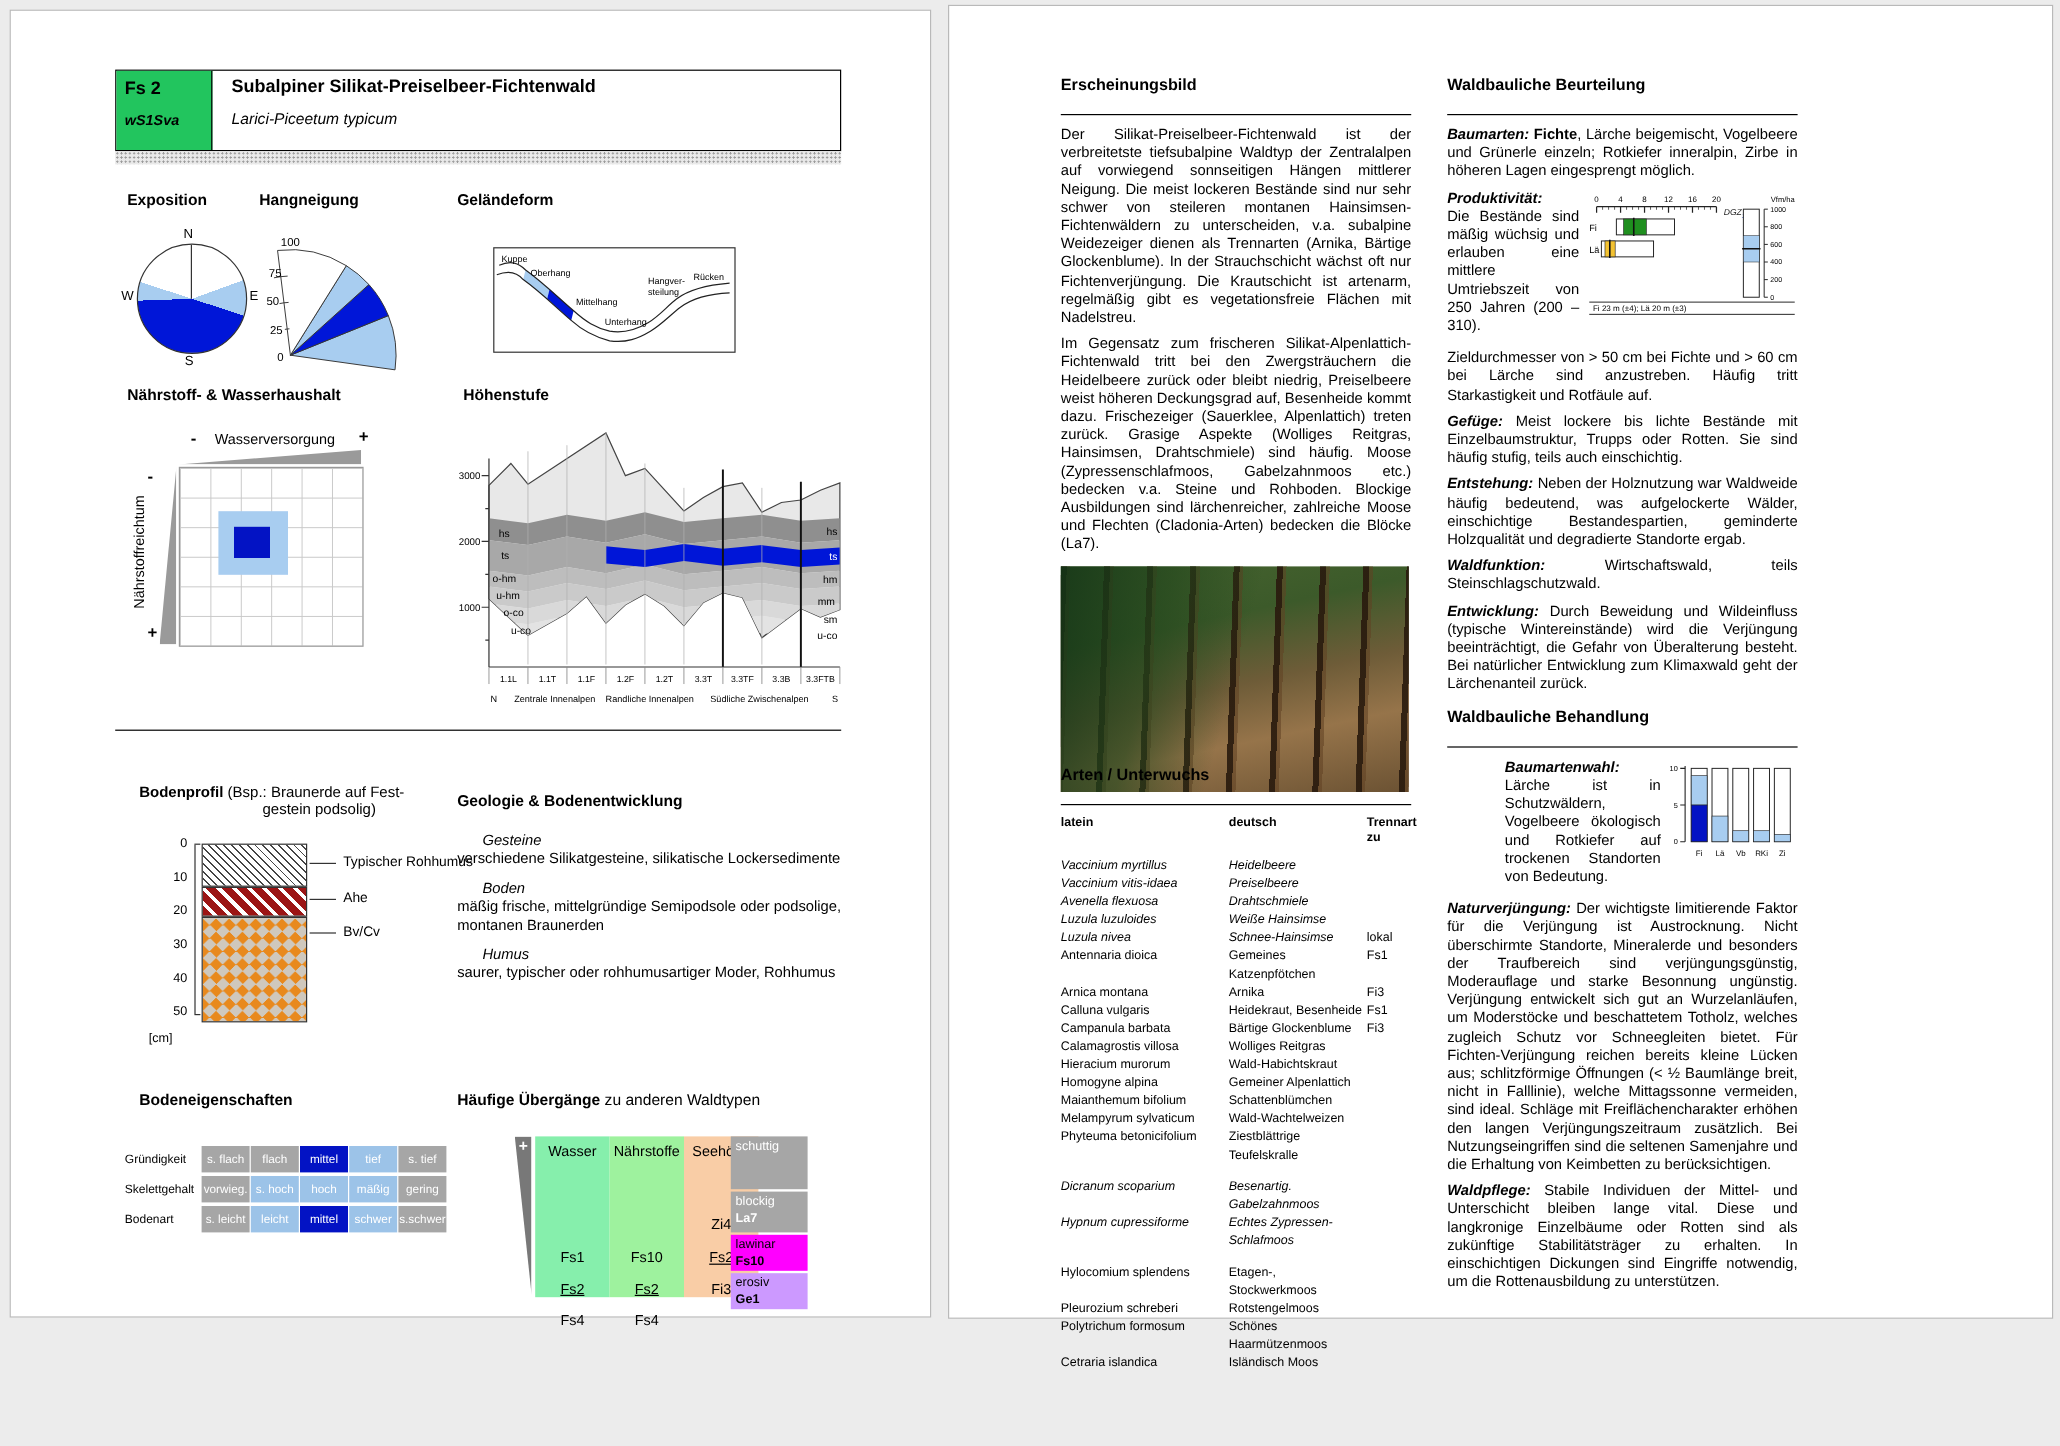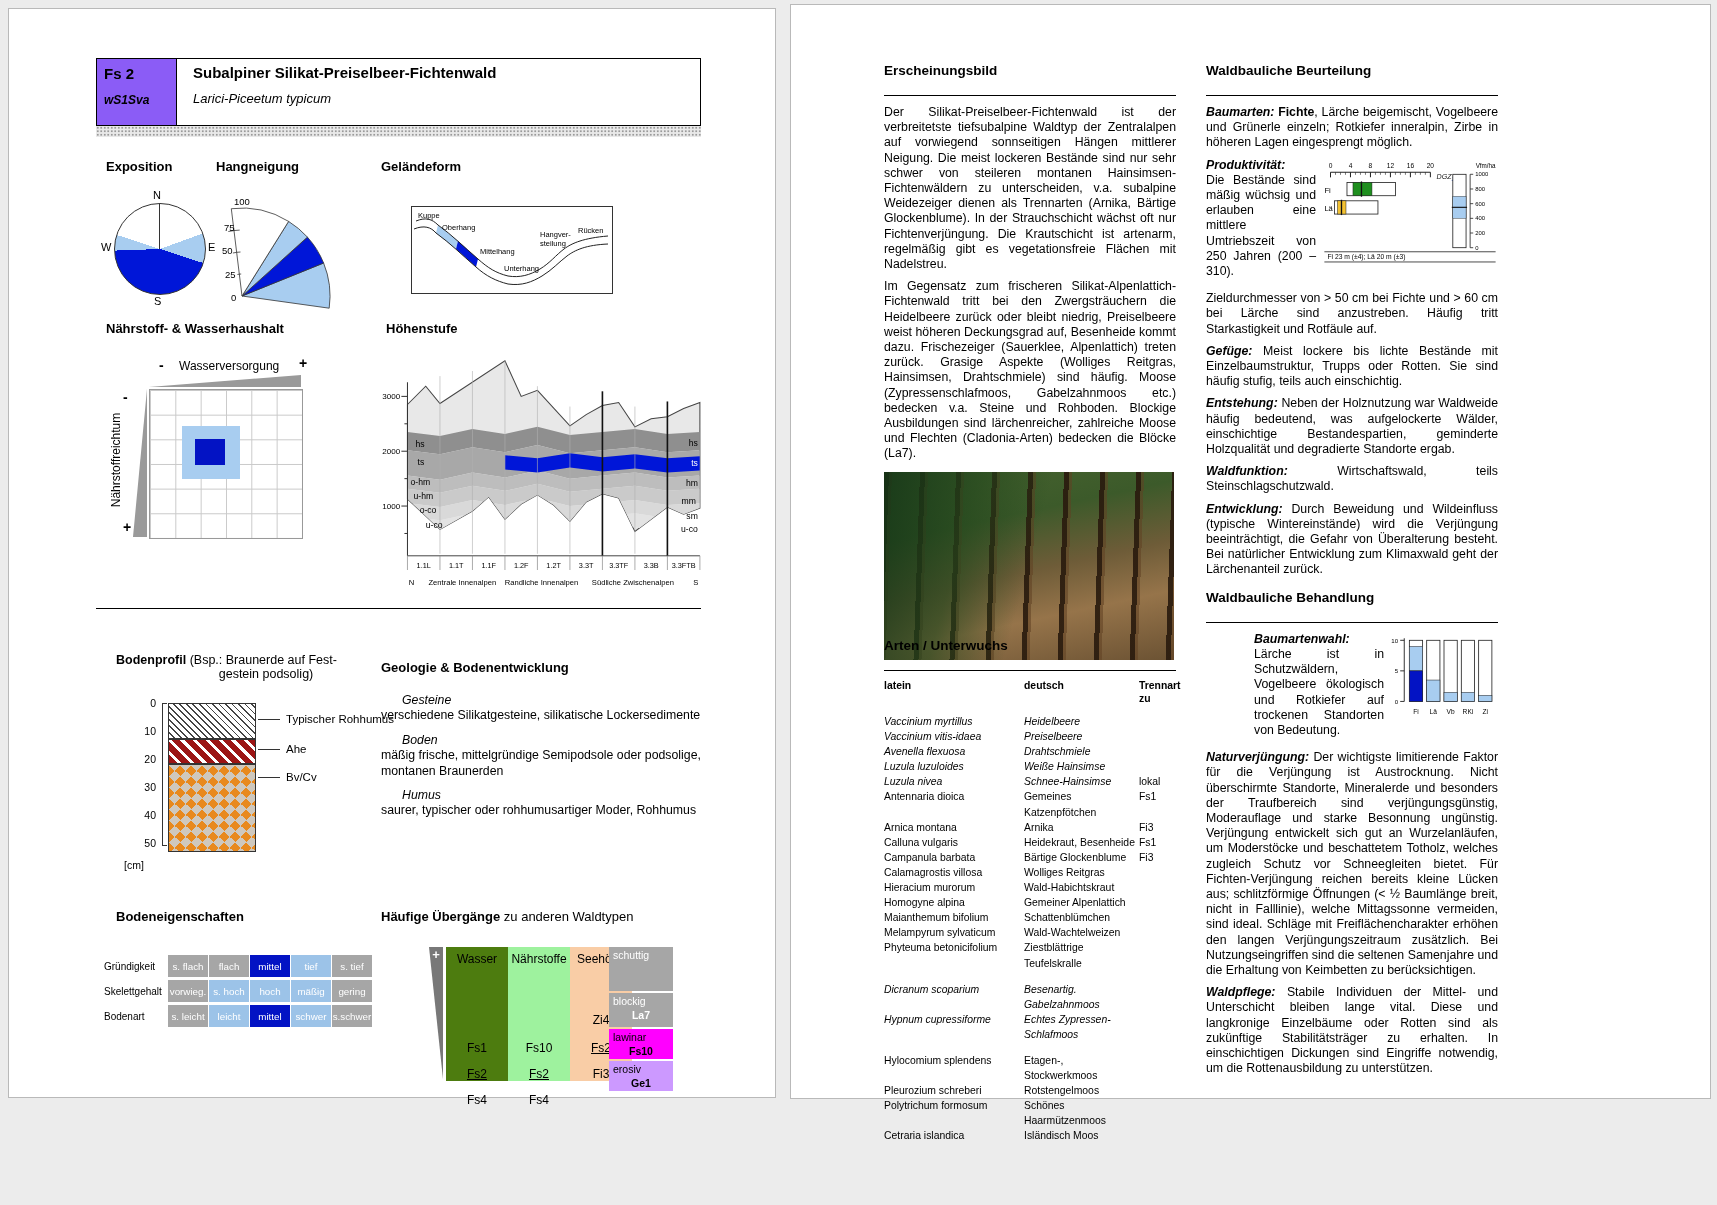--- a/index.html
+++ b/index.html
@@ -3,21 +3,21 @@
 <meta charset="utf-8">
 <style>
   html,body{margin:0;padding:0;}
   body{width:1717px;height:1205px;background:#ececec;font-family:"Liberation Sans",sans-serif;position:relative;overflow:hidden;color:#000;}
   .page{position:absolute;background:#fff;border:1px solid #b9b9b9;}
   #page1{left:8px;top:8px;width:766px;height:1088px;}
   #page2{left:790px;top:4px;width:919px;height:1093px;}
   .abs{position:absolute;}
   
   .hdrbox{border:1px solid #000;display:flex;height:66px;}
-  .hdr-yellow{width:80px;background:#8b5cf6;border-right:1px solid #000;padding:6px 7px;box-sizing:border-box;}
+  .hdr-yellow{width:80px;background:#22c55e;border-right:1px solid #000;padding:6px 7px;box-sizing:border-box;}
   .hdr-code{font-size:15px;font-weight:bold;}
   .hdr-code2{font-size:12px;font-weight:bold;font-style:italic;margin-top:11px;}
   .hdr-main{flex:1;padding:5px 16px;box-sizing:border-box;}
   .hdr-title{font-size:15px;font-weight:bold;}
   .hdr-sub{font-size:13px;font-style:italic;margin-top:10px;}
   .dotband{height:11px;background:#e9e9e9;background-image:radial-gradient(circle,#9a9a9a .8px,transparent .9px);background-size:3.5px 3.5px;}
   .h1s{font-size:13px;font-weight:bold;}
   .h1s .nrm{font-weight:normal;}
   
   .pie{width:90px;height:90px;border-radius:50%;border:1px solid #333;position:relative;
@@ -51,21 +51,21 @@
   .be-cell.gray{background:#a6a6a6;}
   .be-cell.light{background:#9cc3e8;}
   .be-cell.dark{background:#0313c4;}
   
   .tr-col{position:absolute;width:62px;height:134px;font-size:12px;text-align:center;}
   .tr-col .hd{padding-top:5px;}
   .tr-item{position:absolute;width:100%;margin-top:36px;}
   .hl{font-weight:normal;text-decoration:underline;}
   .tr-wedge{background:#787878;clip-path:polygon(0 0,100% 0,100% 100%);color:#fff;font-weight:bold;font-size:13px;text-align:center;}
   .sidebox{position:absolute;width:64px;font-size:10.5px;padding:2px 4px;box-sizing:border-box;}
-  .sidebox .code{text-align:center;font-weight:bold;margin-top:2px;}
+  .sidebox .code{text-align:left;font-weight:bold;margin-top:2px;}
   .sb-gray{background:#a6a6a6;color:#fff;}
   .sb-magenta{background:#ff00ff;color:#000;}
   .sb-violet{background:#cc99ff;color:#000;}
   
   .col{position:absolute;width:292px;}
   .colhead{font-size:13.5px;font-weight:bold;border-bottom:1.5px solid #000;padding-bottom:17px;margin:0 0 9px 0;}
   .para{font-size:12.3px;line-height:15.2px;text-align:justify;margin:0 0 7px 0;}
   .lbl{font-weight:bold;font-style:italic;}
   .photo{width:290px;height:188px;
     background:
@@ -317,21 +317,21 @@
 
   <div class="abs h1s" style="left:372px;top:900px;">
     <span>Häufige Übergänge</span>
     <span class="nrm">zu anderen Waldtypen</span>
   </div>
   <div class="abs" style="left:372px;top:938px;width:300px;height:140px;">
     <div class="abs tr-wedge" style="left:48px;top:0;width:14px;height:132px;">
       <span>+</span>
     </div>
     <div id="tr-columns" class="abs" style="left:65px;top:0;width:190px;height:134px;">
-        <div class="tr-col" style="left: 0px; background: #4d7c0f;">
+        <div class="tr-col" style="left: 0px; background: #86efac;">
           <div class="hd">Wasser</div>
           <div class="tr-item" style="top: 58px;">Fs1</div>
           <div class="tr-item hl" style="top: 84px;">Fs2</div>
           <div class="tr-item" style="top: 110px;">Fs4</div>
         </div>
         <div class="tr-col" style="left: 62px; background: rgb(158, 242, 158);">
           <div class="hd">Nährstoffe</div>
           <div class="tr-item" style="top: 58px;">Fs10</div>
           <div class="tr-item hl" style="top: 84px;">Fs2</div>
           <div class="tr-item" style="top: 110px;">Fs4</div>

